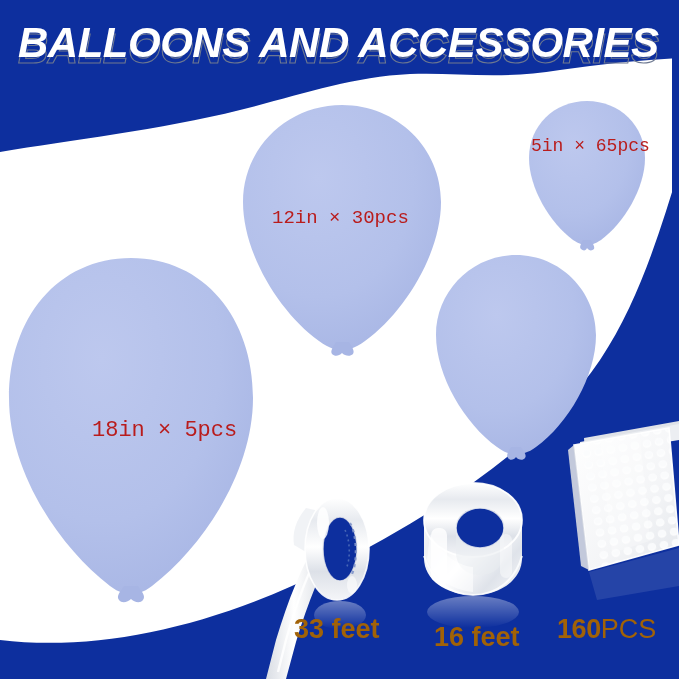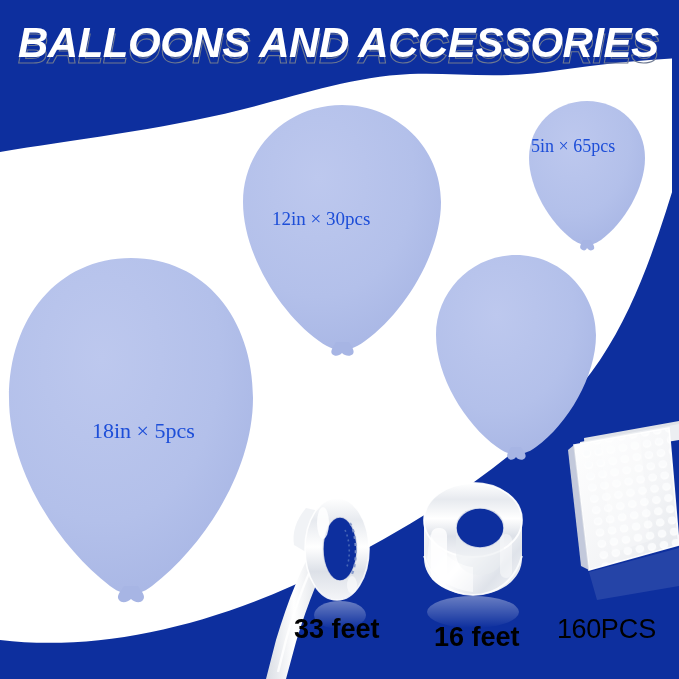--- a/index.html
+++ b/index.html
@@ -40,43 +40,43 @@
     font-weight: bold;
     font-style: italic;
     letter-spacing: -0.5px;
     white-space: nowrap;
     line-height: 1;
   }
 
   
   .balloon-label {
     position: absolute;
-    color: #1d4ed8;
-    font-family: Liberation Serif, serif;
+    color: #b91c1c;
+    font-family: Liberation Mono, monospace;
     white-space: nowrap;
     line-height: 1;
   }
   .lbl-18 { left: 92px;  top: 420px; font-size: 22px; }
   .lbl-12 { left: 272px; top: 209px; font-size: 19px; }
   .lbl-10 { left: 455px; top: 337px; font-size: 19px; }
   .lbl-5  { left: 531px; top: 137px; font-size: 18px; }
 
   
   .accessory-caption {
     position: absolute;
-    color: #000000;
+    color: #a16207;
     font-family: "Liberation Sans", sans-serif;
     font-weight: bold;
     white-space: nowrap;
     line-height: 1;
   }
   .cap-ribbon { left: 294px; top: 616px; font-size: 27px; }
   .cap-tape   { left: 434px; top: 624px; font-size: 27px; }
   .cap-dots   { left: 557px; top: 616px; font-size: 27px; }
-  .cap-dots .num  { font-weight: normal; letter-spacing: -0.4px; }
+  .cap-dots .num  { font-weight: bold; letter-spacing: -0.4px; }
   .cap-dots .unit { font-weight: normal; letter-spacing: 0px; }
 </style>
 </head>
 <body>
 
 <div id="stage">
 
   <svg id="art" viewBox="0 0 679 679" xmlns="http://www.w3.org/2000/svg">
     <defs>
 

